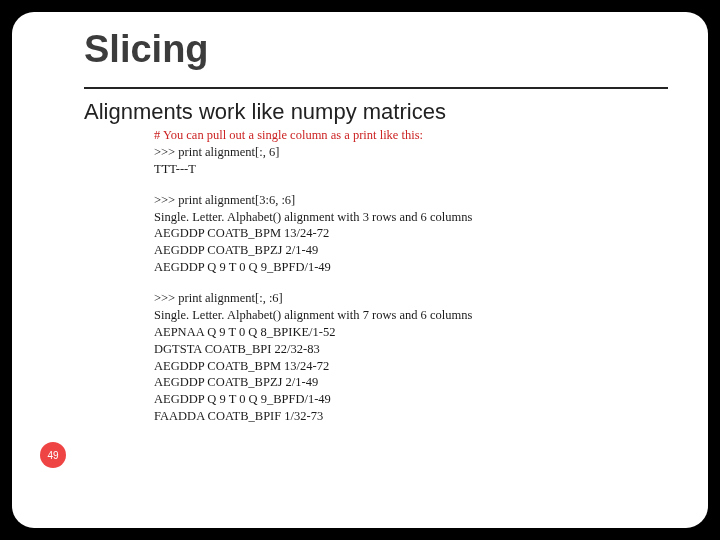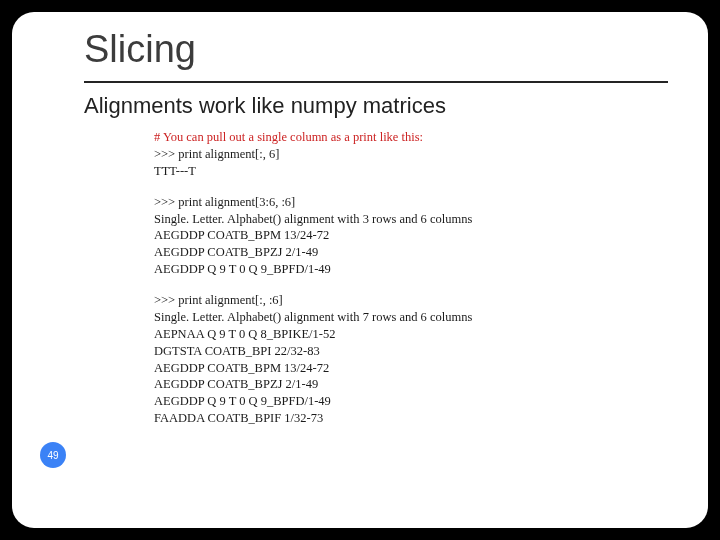--- a/index.html
+++ b/index.html
@@ -7,50 +7,50 @@
   .slide {
     position: absolute;
     top: 12px; left: 12px; right: 12px; bottom: 12px;
     background: #fff;
     border-radius: 22px;
     padding: 16px 40px 16px 72px;
     overflow: hidden;
   }
   .title {
     font-size: 38px;
-    font-weight: 400;
+    font-weight: 700;
     color: #3c3c3c;
-    margin-bottom: 10px;
+    margin-bottom: 16px;
   }
   .rule {
     border: none;
     border-top: 2px solid #242424;
     margin-bottom: 10px;
   }
   .subtitle {
     font-size: 22px;
     color: #222;
-    margin-bottom: 10px;
+    margin-bottom: 2px;
   }
   .code-area {
     margin-left: 70px;
     font-family: "Comic Sans MS", "Segoe Script", cursive;
     font-size: 12.5px;
     line-height: 1.35;
     color: #1a1a1a;
   }
   .block { margin-bottom: 14px; }
   .comment { color: #c22; }
   .pagenum {
     position: absolute;
     left: 28px;
     bottom: 60px;
     width: 26px; height: 26px;
     border-radius: 50%;
-    background: #3b82f6;
+    background: #ef4444;
     color: #fff;
     font-size: 10px;
     display: flex;
     align-items: center;
     justify-content: center;
   }
 </style>
 </head>
 <body>
 

